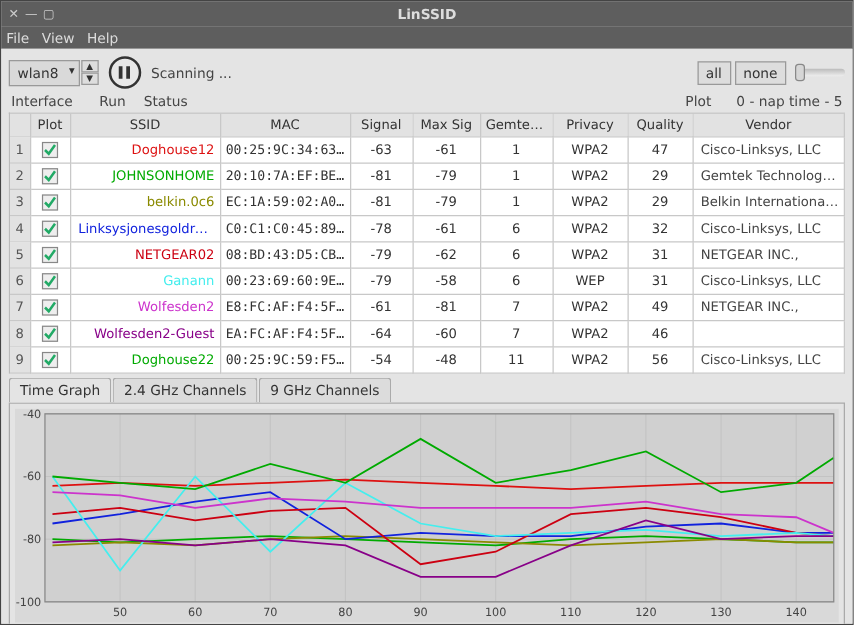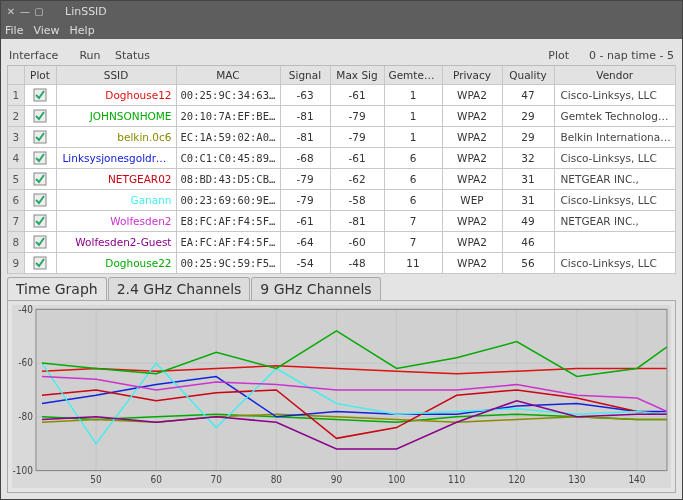--- a/index.html
+++ b/index.html
@@ -1,21 +1,21 @@
 <!DOCTYPE html>
 <html><head>
 <meta charset="utf-8">
 <style>
 * { box-sizing: border-box; }
 body { margin: 0; font-family: "DejaVu Sans", Verdana, sans-serif; font-size: 11px; color: #333; background: #d7d7d7; }
 .window { width: 683px; height: 500px; background: #d7d7d7; display: flex; flex-direction: column; border: 1px solid #444; }
 .titlebar { background: #5e5e5e; color: #ddd; height: 20px; display: flex; align-items: center; padding: 0 4px; }
 .titlebar .ctrls { display: flex; gap: 2px; width: 60px; }
 .titlebar .ctrls span { width: 12px; height: 12px; display: inline-flex; align-items: center; justify-content: center; color: #ccc; font-size: 10px; cursor: pointer; }
-.titlebar .title { flex: 1; font-weight: normal; }
+.titlebar .title { flex: 1; text-align: center; font-weight: bold; }
 .menubar { background: #5e5e5e; color: #ddd; height: 18px; display: flex; align-items: center; padding: 0 4px; gap: 10px; }
 .menubar span { cursor: pointer; }
 .content { flex: 1; background: #e4e4e4; padding: 4px 6px 6px 6px; display: flex; flex-direction: column; overflow: hidden; }
 .toolbar { display: flex; align-items: center; height: 30px; margin-top: 2px; margin-bottom: 0; }
 .iface { border: 1px solid #999; background: #d9d9d9; padding: 3px 16px 3px 6px; position: relative; cursor: pointer; }
 .iface::after { content: "▾"; position: absolute; right: 3px; top: 3px; font-size: 9px; }
 .spin { width: 14px; display: flex; flex-direction: column; margin-left: 1px; }
 .spin span { font-size: 7px; text-align: center; line-height: 8px; border: 1px solid #999; background: #ddd; cursor: pointer; }
 .pausebtn { width: 26px; height: 26px; border: 2px solid #333; border-radius: 50%; margin-left: 8px; display: flex; align-items: center; justify-content: center; cursor: pointer; background: #e8e8e8; }
 .pausebtn .bars { display: flex; gap: 3px; }
@@ -34,21 +34,21 @@
 table { border-collapse: collapse; width: 100%; table-layout: fixed; }
 th, td { border-right: 1px solid #c8c8c8; border-bottom: 1px solid #c8c8c8; padding: 3px 4px; text-align: center; font-size: 10.5px; height: 17px; white-space: nowrap; overflow: hidden; text-overflow: ellipsis; }
 th { background: #e2e2e2; font-weight: normal; color: #333; }
 td.ssid { text-align: right; padding-left: 6px; }
 td.vendor { text-align: left; padding-left: 6px; color: #444; }
 td.mac { font-family: monospace; }
 .rownum { background: #e2e2e2; color: #555; }
 .chk svg { display: block; margin: auto; }
 .sortmark::after { content: " ▼"; font-size: 8px; }
 .tabs { display: flex; margin-top: 3px; }
-.tab { border: 1px solid #aaa; border-bottom: none; padding: 3px 8px; background: #dcdcdc; margin-right: 1px; cursor: pointer; font-size: 14px; border-radius: 3px 3px 0 0; position: relative; }
+.tab { border: 1px solid #aaa; border-bottom: none; padding: 3px 8px; background: #dcdcdc; margin-right: 1px; cursor: pointer; font-size: 11px; border-radius: 3px 3px 0 0; position: relative; }
 .tab.active { background: #e4e4e4; z-index: 2; }
 .charthost { flex: 1; border: 1px solid #aaa; background: #e4e4e4; padding: 4px; }
 .chartbox { width: 100%; height: 100%; background: #d9d9d9; }
 </style>
 </head>
 <body>
 
 <div class="window">
   <div class="titlebar">
     <div class="ctrls">
@@ -58,20 +58,41 @@
     </div>
     <div class="title">LinSSID</div>
     <div style="width:60px"></div>
   </div>
   <div class="menubar">
     <span>File</span>
     <span>View</span>
     <span>Help</span>
   </div>
   <div class="content">
+    <div class="toolbar">
+      <div class="iface">wlan8</div>
+      <div class="spin">
+        <span>▲</span>
+        <span>▼</span>
+      </div>
+      <div class="pausebtn">
+          <div class="bars">
+            <span></span>
+            <span></span>
+          </div>
+        </div>
+      <div class="status">Scanning ...</div>
+      <div class="tbar-right">
+        <div class="smallbtn">all</div>
+        <div class="smallbtn">none</div>
+        <div class="slider">
+            <div class="thumb"></div>
+          </div>
+      </div>
+    </div>
     <div class="sublabels">
       <div class="si">Interface</div>
       <div class="sr">Run</div>
       <div class="ss">Status</div>
       <div class="right">
         <div>Plot</div>
         <div>0 - nap time - 5</div>
       </div>
     </div>
     <div class="tablewrap">
@@ -157,21 +178,21 @@
             <tr>
               <td class="rownum">4</td>
               <td class="chk">
                 <svg width="14" height="14">
                   <rect x="1" y="1" width="12" height="12" fill="#eee" stroke="#888"></rect>
                   <path d="M3 7 L6 10 L11 3" stroke="#2a6" stroke-width="2" fill="none"></path>
                 </svg>
               </td>
               <td class="ssid" style="color:#12d">Linksysjonesgoldrouter</td>
               <td class="mac">C0:C1:C0:45:89:F8</td>
-              <td>-68</td>
+              <td>-78</td>
               <td>-61</td>
               <td>6</td>
               <td>WPA2</td>
               <td>32</td>
               <td class="vendor">Cisco-Linksys, LLC</td>
             </tr>
             <tr>
               <td class="rownum">5</td>
               <td class="chk">
                 <svg width="14" height="14">

